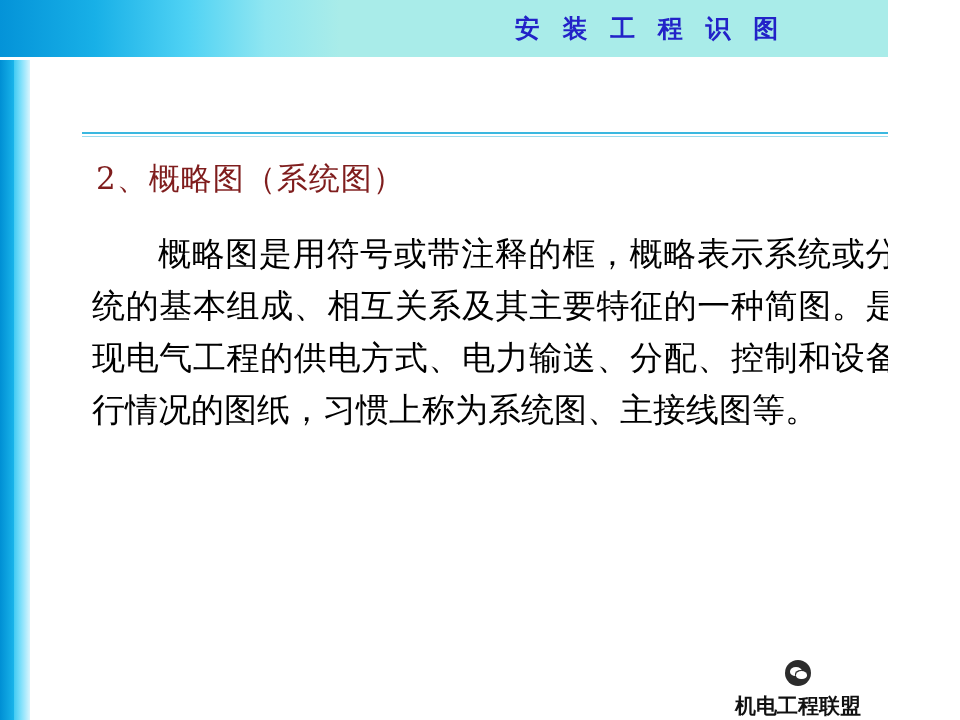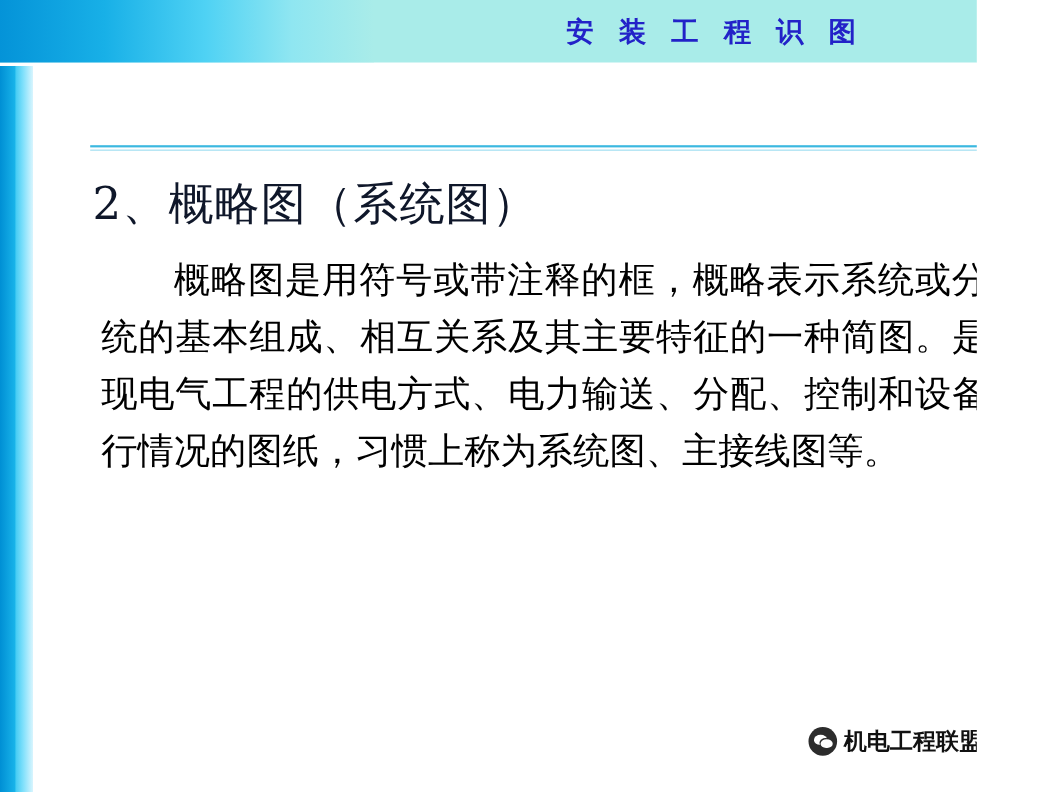--- a/index.html
+++ b/index.html
@@ -104,25 +104,25 @@
     position: absolute;
     left: 52px;
     top: 76px;
     width: 838px;
     height: 0;
     border-top: 1px solid #9adcef;
   }
 
   .heading {
     position: absolute;
-    left: 54px;
+    left: 66px;
     top: 98px;
     font-family: "DejaVu Serif", "Liberation Serif", serif;
-    font-size: 41px;
-    color: #0f172a;
+    font-size: 31px;
+    color: #7f1d1d;
     letter-spacing: 1px;
     white-space: nowrap;
   }
 
   .body-text {
     position: absolute;
     left: 62px;
     top: 152px;
     width: 840px;
     font-family: "DejaVu Serif", "Liberation Serif", serif;
@@ -139,20 +139,21 @@
   .para:last-child { margin-bottom: 0; }
 
   
   .footer-logo {
     position: absolute;
     left: 735px;
     top: 660px;
     display: flex;
     align-items: center;
     gap: 6px;
+    flex-direction: column;
   }
   .wechat-badge {
     width: 26px;
     height: 26px;
     border-radius: 50%;
     background: #2c2c2c;
     position: relative;
     flex: none;
   }
   .wechat-badge::before {

